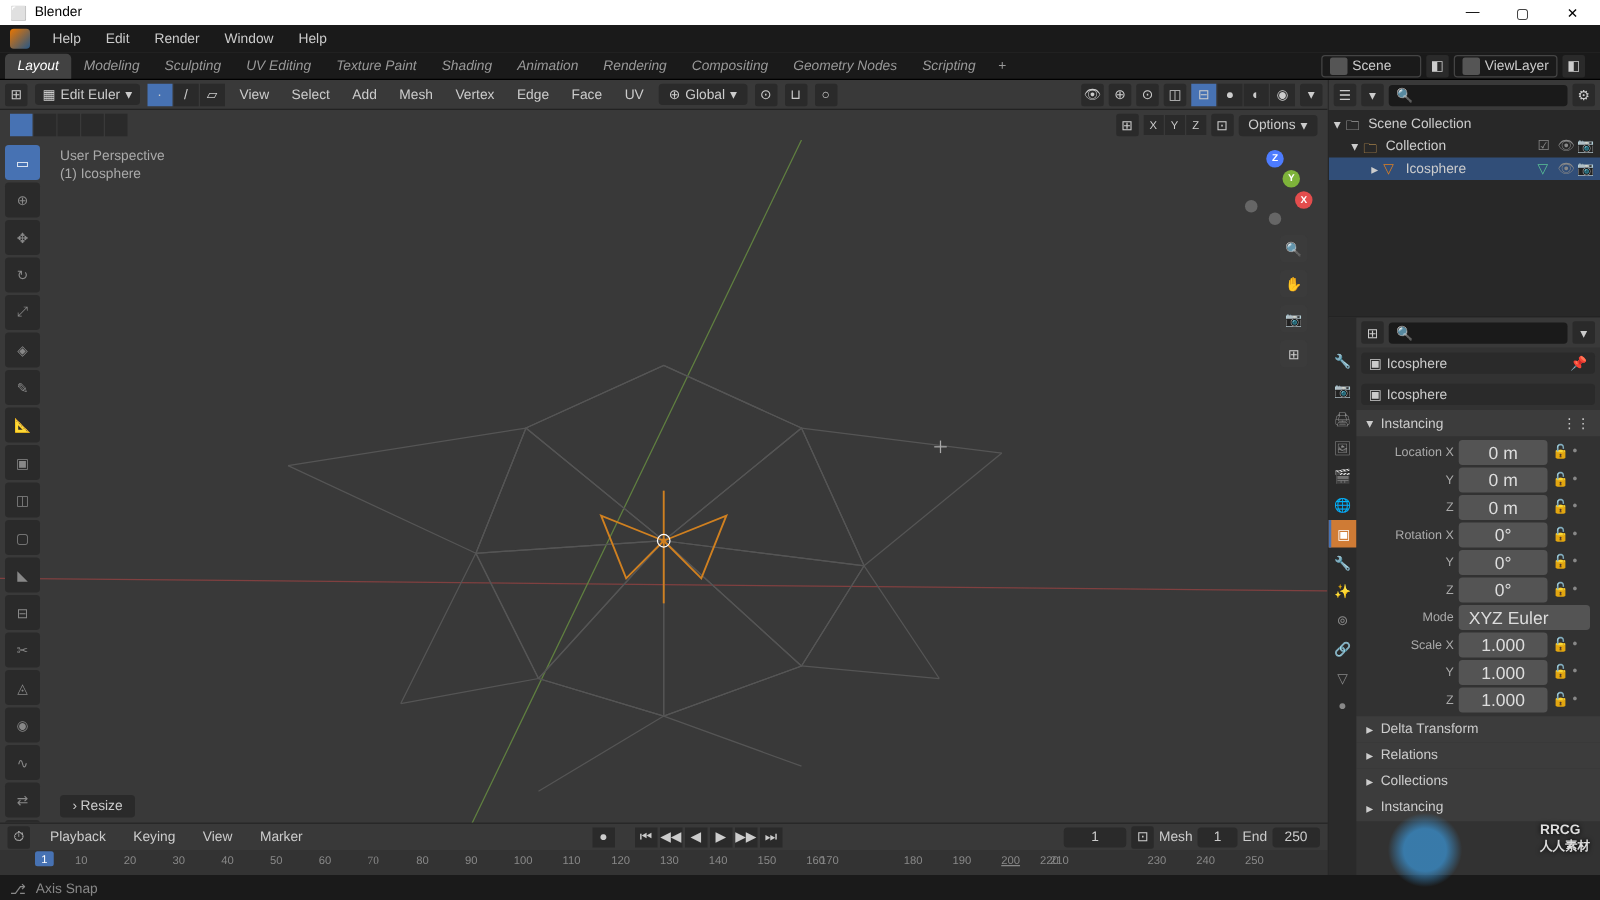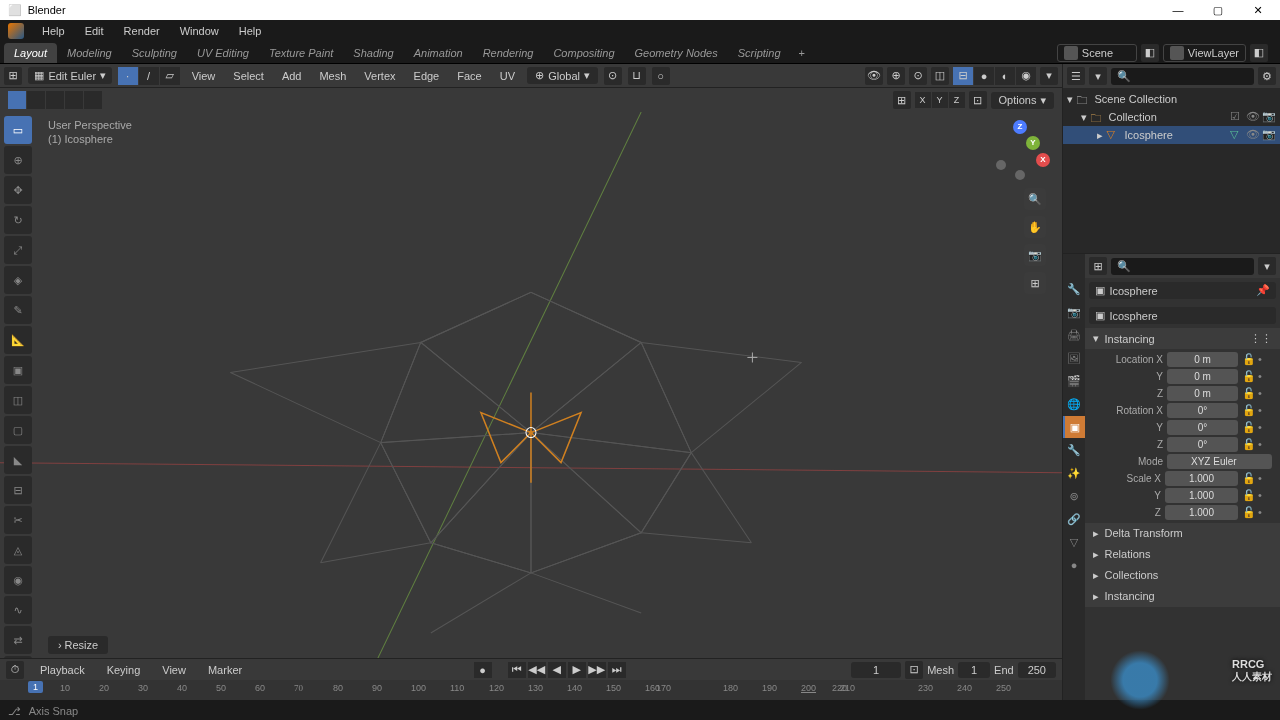--- a/index.html
+++ b/index.html
@@ -77,21 +77,21 @@
 .prop-tabs { width: 22px; background: #2a2a2a; display: flex; flex-direction: column; gap: 1px; padding-top: 24px; }
 .prop-tab { width: 22px; height: 22px; display: flex; align-items: center; justify-content: center; cursor: pointer; color: #888; }
 .prop-tab.active { background: #424242; color: #fff; border-left: 2px solid #4772b3; }
 .prop-content { flex: 1; display: flex; flex-direction: column; overflow: auto; }
 .prop-header { height: 24px; background: #393939; display: flex; align-items: center; padding: 0 4px; gap: 4px; }
 .prop-breadcrumb { background: #2a2a2a; padding: 2px 6px; border-radius: 3px; display: flex; align-items: center; gap: 4px; margin: 4px; }
 .panel-header { background: #3c3c3c; padding: 4px 8px; display: flex; align-items: center; gap: 6px; cursor: pointer; justify-content: space-between; }
 .panel-body { padding: 2px 0; }
 .field-row { display: flex; align-items: center; padding: 1px 8px; gap: 4px; }
 .field-label { width: 70px; text-align: right; color: #aaa; font-size: 10px; }
-.field-input { flex: 1; background: #545454; border-radius: 3px; padding: 2px 24px; text-align: center; font-size: 10px; color: #ddd; }
+.field-input { flex: 1; background: #545454; border-radius: 3px; padding: 2px 8px; text-align: center; font-size: 14px; color: #ddd; }
 .field-btns { display: flex; gap: 2px; }
 .lock-btn { width: 14px; height: 14px; color: #888; }
 
 .timeline { height: 42px; background: #282828; border-top: 1px solid #222; display: flex; flex-direction: column; }
 .timeline-header { height: 22px; background: #393939; display: flex; align-items: center; padding: 0 6px; gap: 8px; justify-content: space-between; }
 .tl-left { display: flex; align-items: center; gap: 10px; }
 .tl-center { display: flex; align-items: center; gap: 2px; }
 .tl-right { display: flex; align-items: center; gap: 4px; }
 .play-btn { width: 18px; height: 16px; background: #2a2a2a; display: flex; align-items: center; justify-content: center; cursor: pointer; }
 .frame-field { background: #2a2a2a; padding: 2px 10px; border-radius: 3px; min-width: 50px; text-align: center; }

